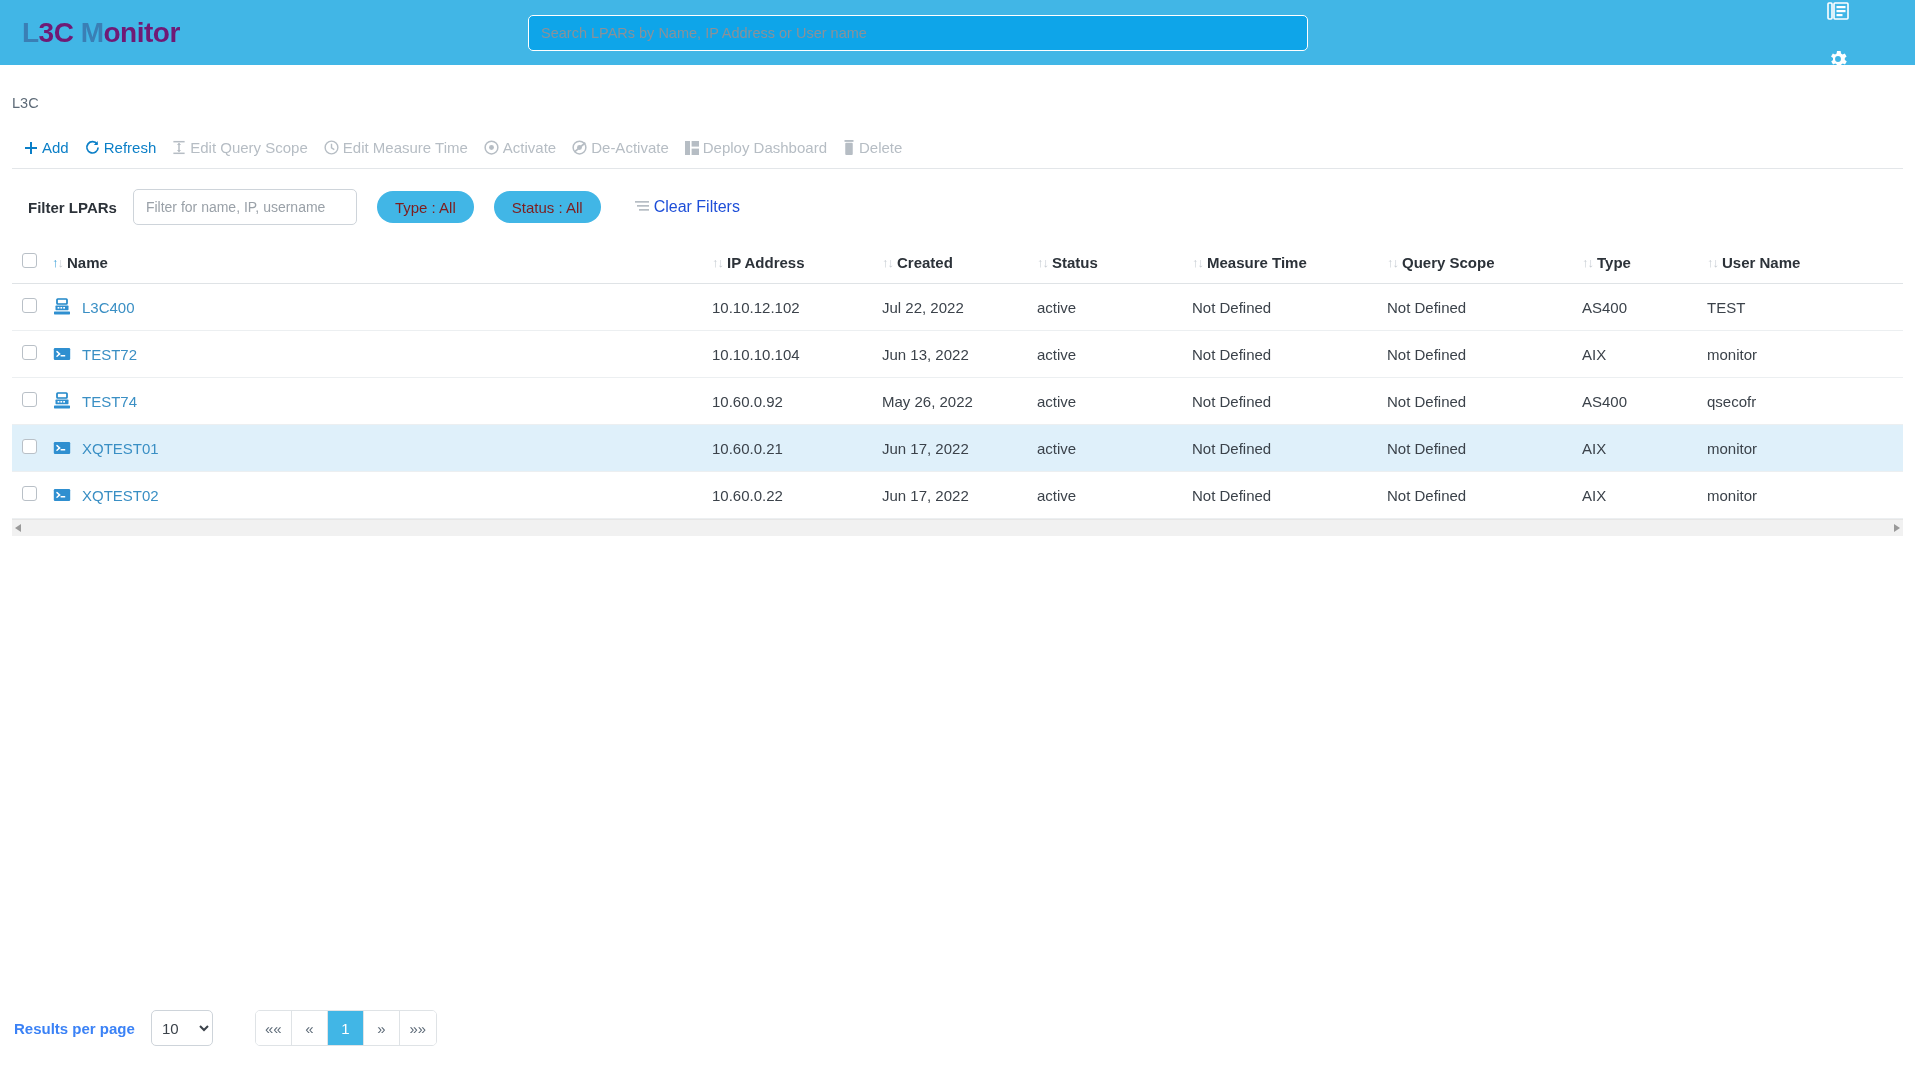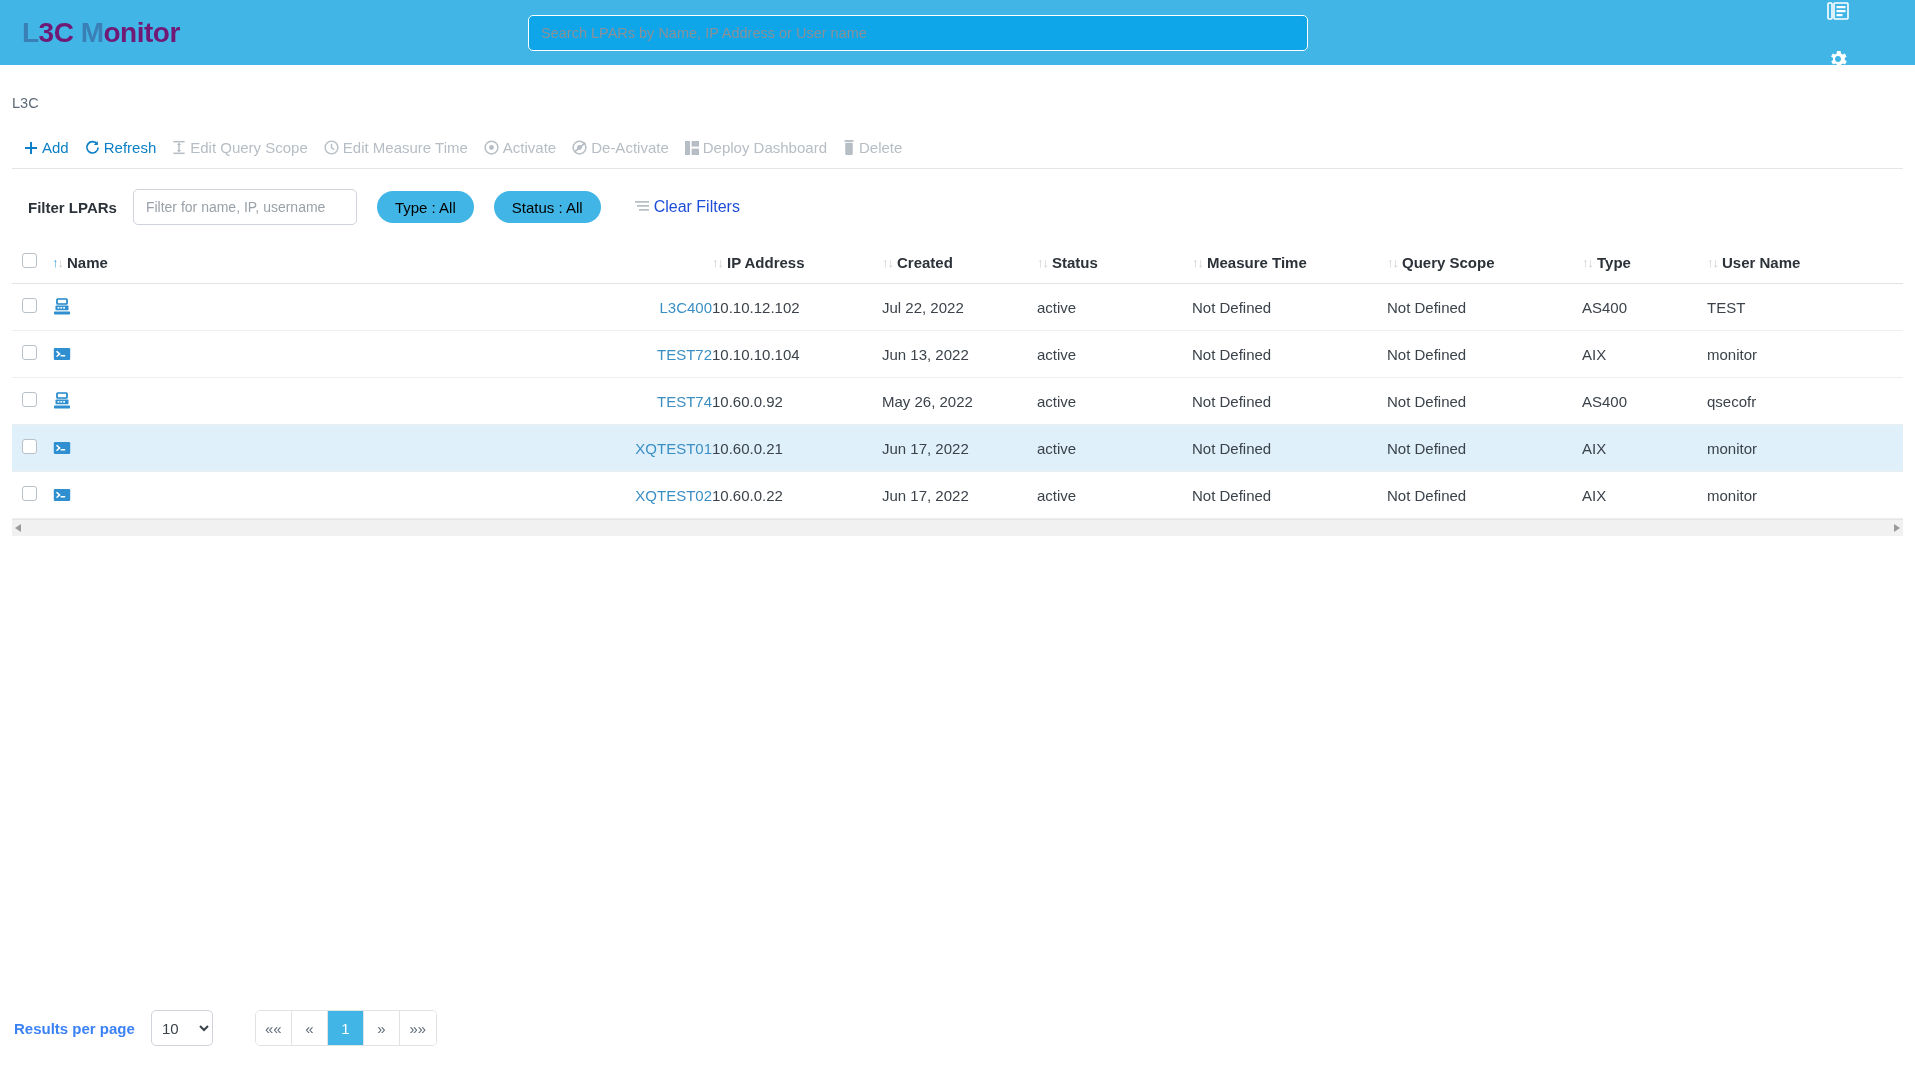--- a/index.html
+++ b/index.html
@@ -133,21 +133,21 @@
     padding: 0 12px;
     font-size: 14px;
     color: #3b424a;
     font-family: "Liberation Sans", sans-serif;
     outline: none;
     background: #fff;
   }
   .filter-input::placeholder { color: #9aa1a8; }
   .pill {
     background: #41b6e6;
-    color: #000000;
+    color: #7f1d1d;
     border: none;
     border-radius: 18px;
     height: 32px;
     padding: 0 18px;
     font-size: 15px;
     font-family: "Liberation Sans", sans-serif;
     margin-left: 20px;
     cursor: pointer;
     white-space: nowrap;
   }
@@ -187,21 +187,21 @@
 
   tbody td {
     font-size: 15px;
     color: #3b424a;
     padding: 13px 0;
     border-bottom: 1px solid #eceff1;
     white-space: nowrap;
   }
   tbody tr.selected td { background: #dff0fa; }
   .name-link { color: #3a8fc4; cursor: pointer; }
-  .name-cell { display: flex; align-items: center; gap: 10px; justify-content: space-between; }
+  .name-cell { display: flex; align-items: center; gap: 10px; }
 
   .cb {
     width: 15px; height: 15px;
     border: 1px solid #b9c0c7;
     border-radius: 3px;
     background: #fff;
     display: inline-block;
     cursor: pointer;
   }
   .col-check { width: 40px; padding-left: 10px !important; }

